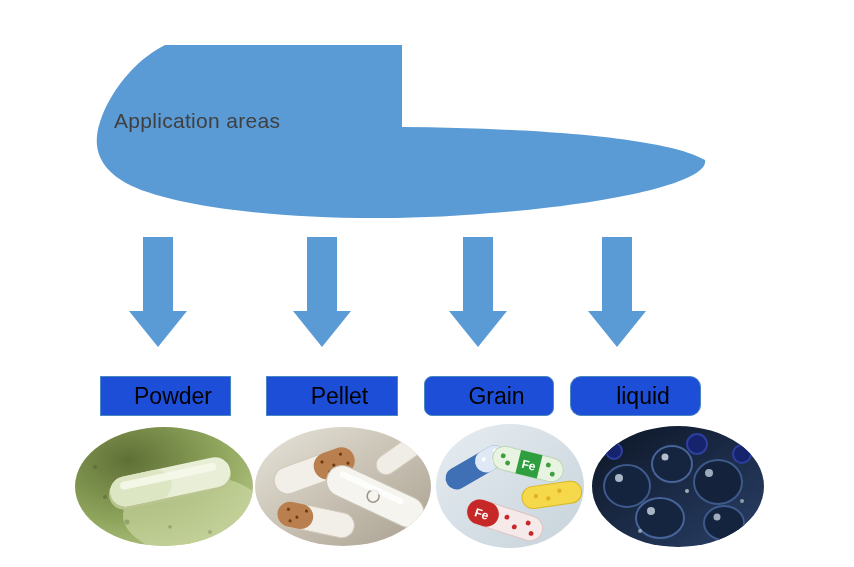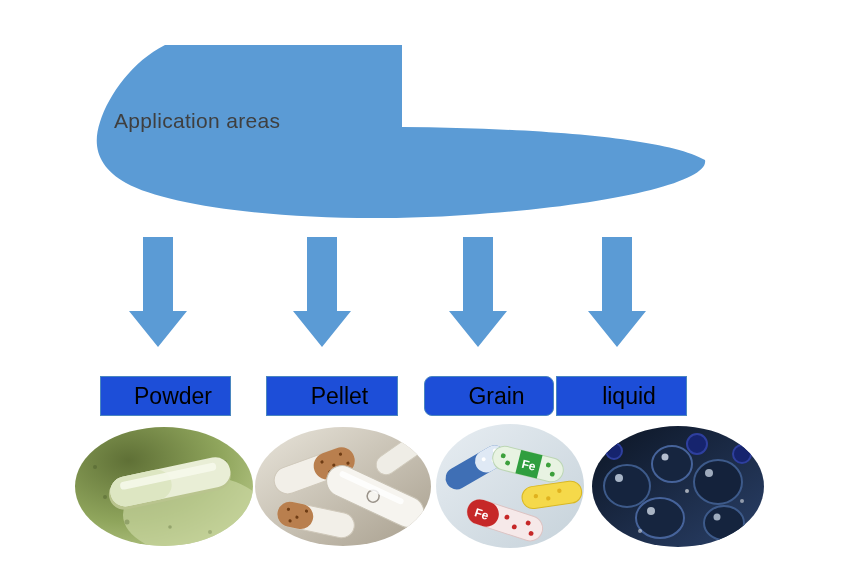--- a/index.html
+++ b/index.html
@@ -29,21 +29,21 @@
     font-size:23px;
     display:flex;
     align-items:center;
     justify-content:center;
     white-space:nowrap;
     padding-left:15px;
   }
   .cat-label.powder { left:100px; top:376px; width:131px; }
   .cat-label.pellet { left:266px; top:376px; width:132px; }
   .cat-label.grain  { left:424px; top:376px; width:130px;border-radius:8px; }
-  .cat-label.liquid { left:556px; top:376px; width:131px; }
+  .cat-label.liquid { left:570px; top:376px; width:131px;border-radius:11px; }
   .photo {
     position:absolute;
     border-radius:50%;
     overflow:hidden;
   }
   .photo svg { display:block; width:100%; height:100%; }
   .photo.powder { left:75px;  top:427px; width:178px; height:119px; }
   .photo.pellet { left:255px; top:427px; width:176px; height:119px; }
   .photo.grain  { left:436px; top:424px; width:148px; height:124px; }
   .photo.liquid { left:592px; top:426px; width:172px; height:121px; }

